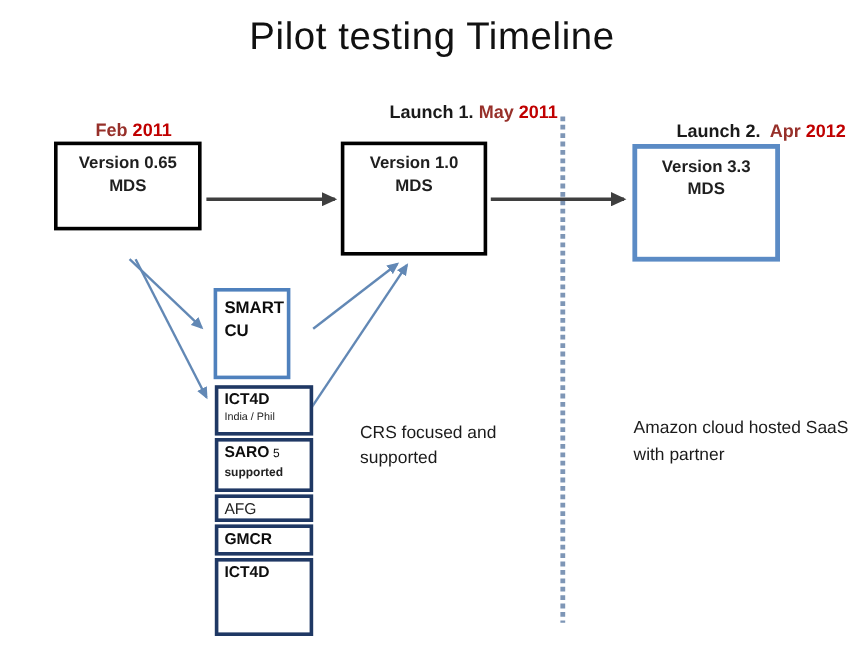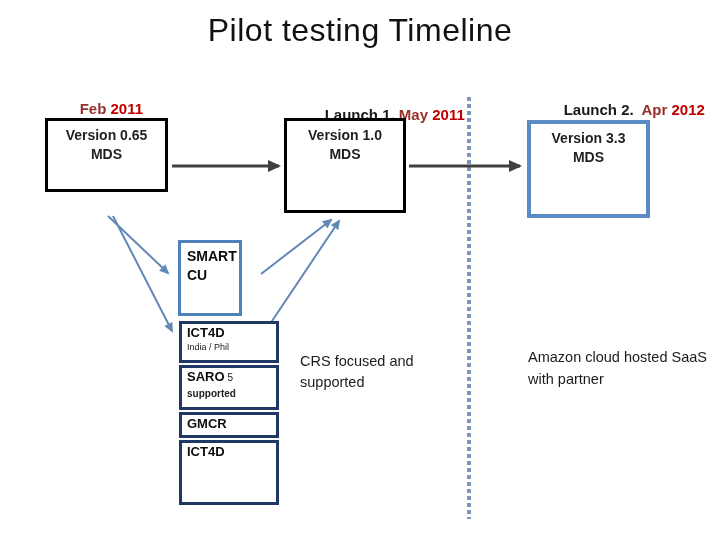--- a/index.html
+++ b/index.html
@@ -46,21 +46,21 @@
 
   .smart{
     position:absolute;left:178px;top:240px;width:64px;height:76px;z-index:2;
     box-sizing:border-box;border:3px solid var(--smart-box-border);background:#fff;
     padding:4px 2px 0 6px;font-size:14px;font-weight:bold;line-height:19px;color:#0d0d0d;
   }
 
   .stack{position:absolute;left:179px;top:321px;width:79px;z-index:2;
     display:flex;flex-direction:column;gap:2px;}
   .srow{
-    box-sizing:border-box;width:100px;border:3px solid var(--stack-border);
+    box-sizing:border-box;width:82px;border:3px solid var(--stack-border);
     background:#fff;padding:1px 16px 0 5px;overflow:hidden;
   }
   .srow-title{font-size:13px;font-weight:bold;color:#0d0d0d;line-height:16px;}
   .srow-title.plain-title{font-weight:normal;color:#222;}
   .srow-sub{font-size:9px;color:#222;line-height:11px;margin-top:1px;}
   .srow-sub.sub-bold{font-size:10px;font-weight:bold;line-height:13px;}
   .sfx{font-size:10px;font-weight:normal;margin-left:3px;}
 
   .note{
     position:absolute;z-index:2;font-size:14.5px;line-height:21px;color:#1b1b1b;
@@ -87,21 +87,21 @@
     <line class="barrow" x1="113" y1="216" x2="172" y2="331" marker-end="url(#ah-blue)"></line>
     <line class="barrow" x1="261" y1="274" x2="331" y2="220" marker-end="url(#ah-blue)"></line>
     <line class="barrow" x1="260" y1="339" x2="339" y2="221" marker-end="url(#ah-blue)"></line>
   </svg>
 
   <div class="title">Pilot testing Timeline</div>
 
   <div class="tl-label" style="left:63px;top:83px">
     <span class="pfx"></span><span class="mon">Feb </span><span class="yr">2011</span>
   </div>
-  <div class="tl-label" style="left:308px;top:89px">
+  <div class="tl-label" style="left:308px;top:68px">
     <span class="pfx">Launch 1. </span><span class="mon">May </span><span class="yr">2011</span>
   </div>
   <div class="tl-label" style="left:547px;top:84px">
     <span class="pfx">Launch 2.  </span><span class="mon">Apr </span><span class="yr">2012</span>
   </div>
 
   <div class="vbox" style="left:45px;top:118px;width:123px;height:74px">
     <div>Version 0.65</div>
     <div>MDS</div>
   </div>
@@ -121,20 +121,23 @@
 
   <div class="stack">
     <div class="srow" style="height:42px">
       <div class="srow-title">ICT4D</div>
       <div class="srow-sub">India / Phil</div>
     </div>
     <div class="srow" style="height:45px">
       <div class="srow-title"><span>SARO</span><span class="sfx">5</span></div>
       <div class="srow-sub sub-bold">supported</div>
     </div>
+    <div class="srow" style="height:23px">
+      <div class="srow-title plain-title">AFG</div>
+    </div>
     <div class="srow" style="height:26px">
       <div class="srow-title">GMCR</div>
     </div>
     <div class="srow" style="height:65px">
       <div class="srow-title">ICT4D</div>
     </div>
   </div>
 
   <div class="note" style="left:300px;top:351px;width:138px">CRS focused and supported</div>
   <div class="note" style="left:528px;top:346px;width:180px;line-height:22px">Amazon cloud hosted SaaS with partner</div>

